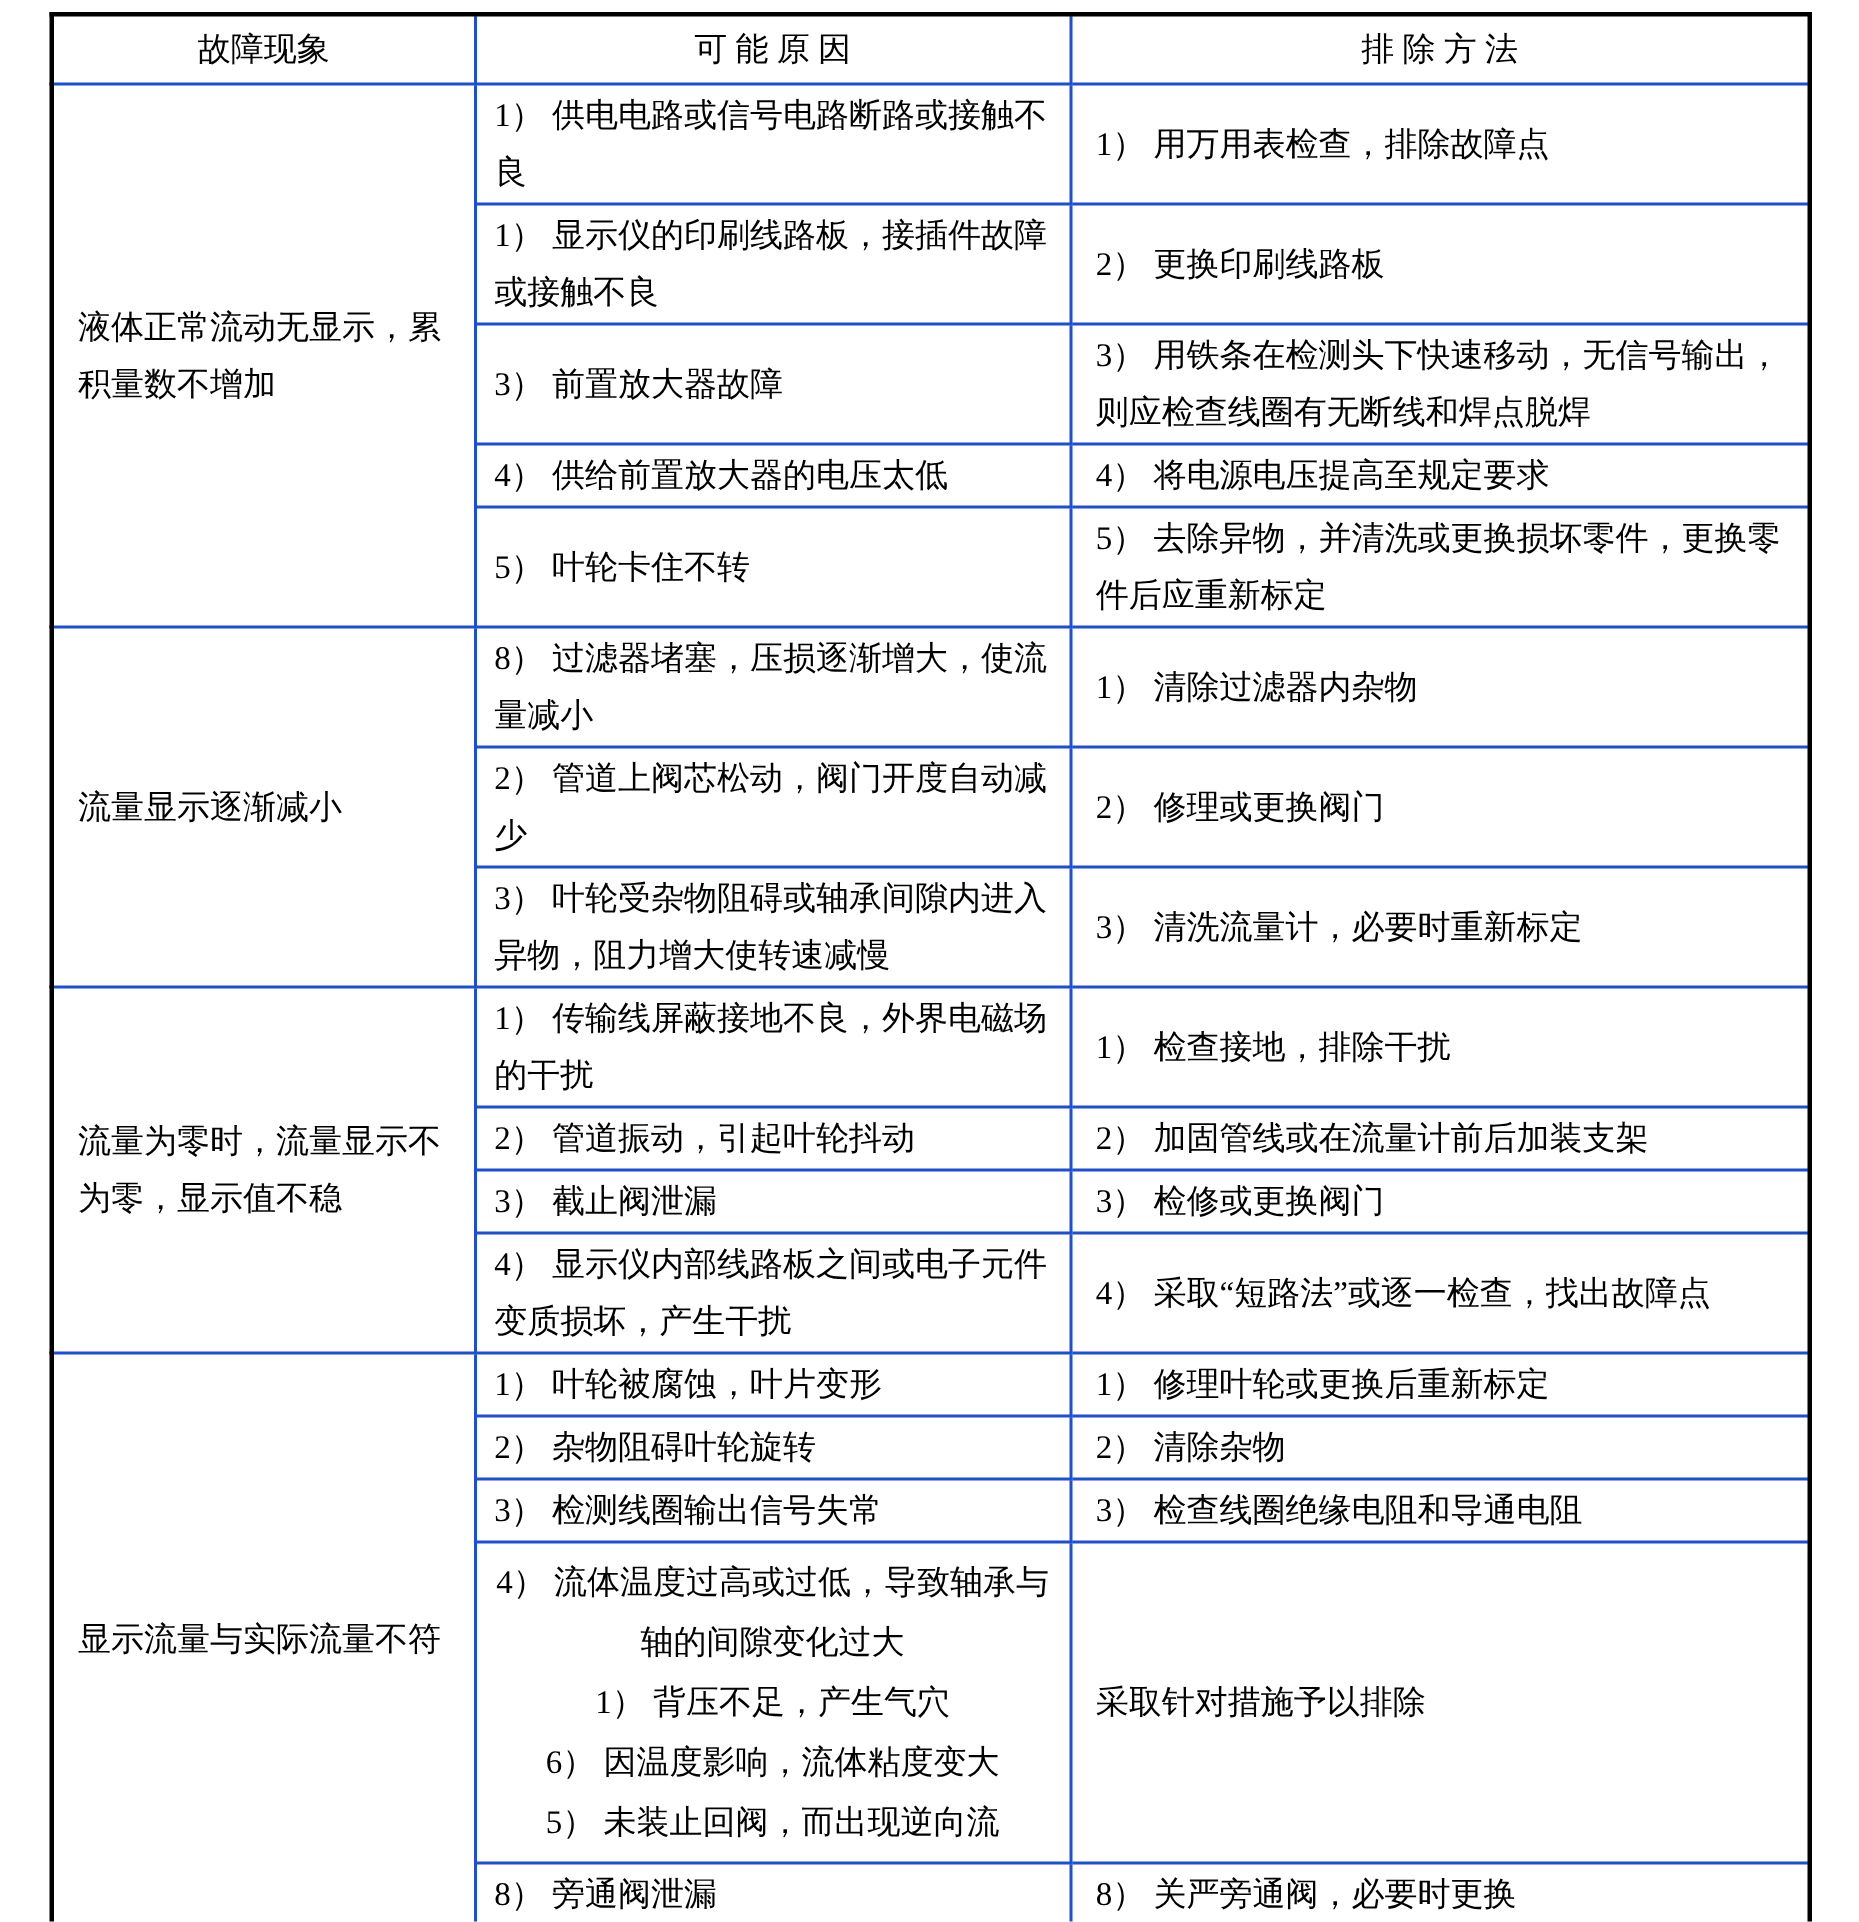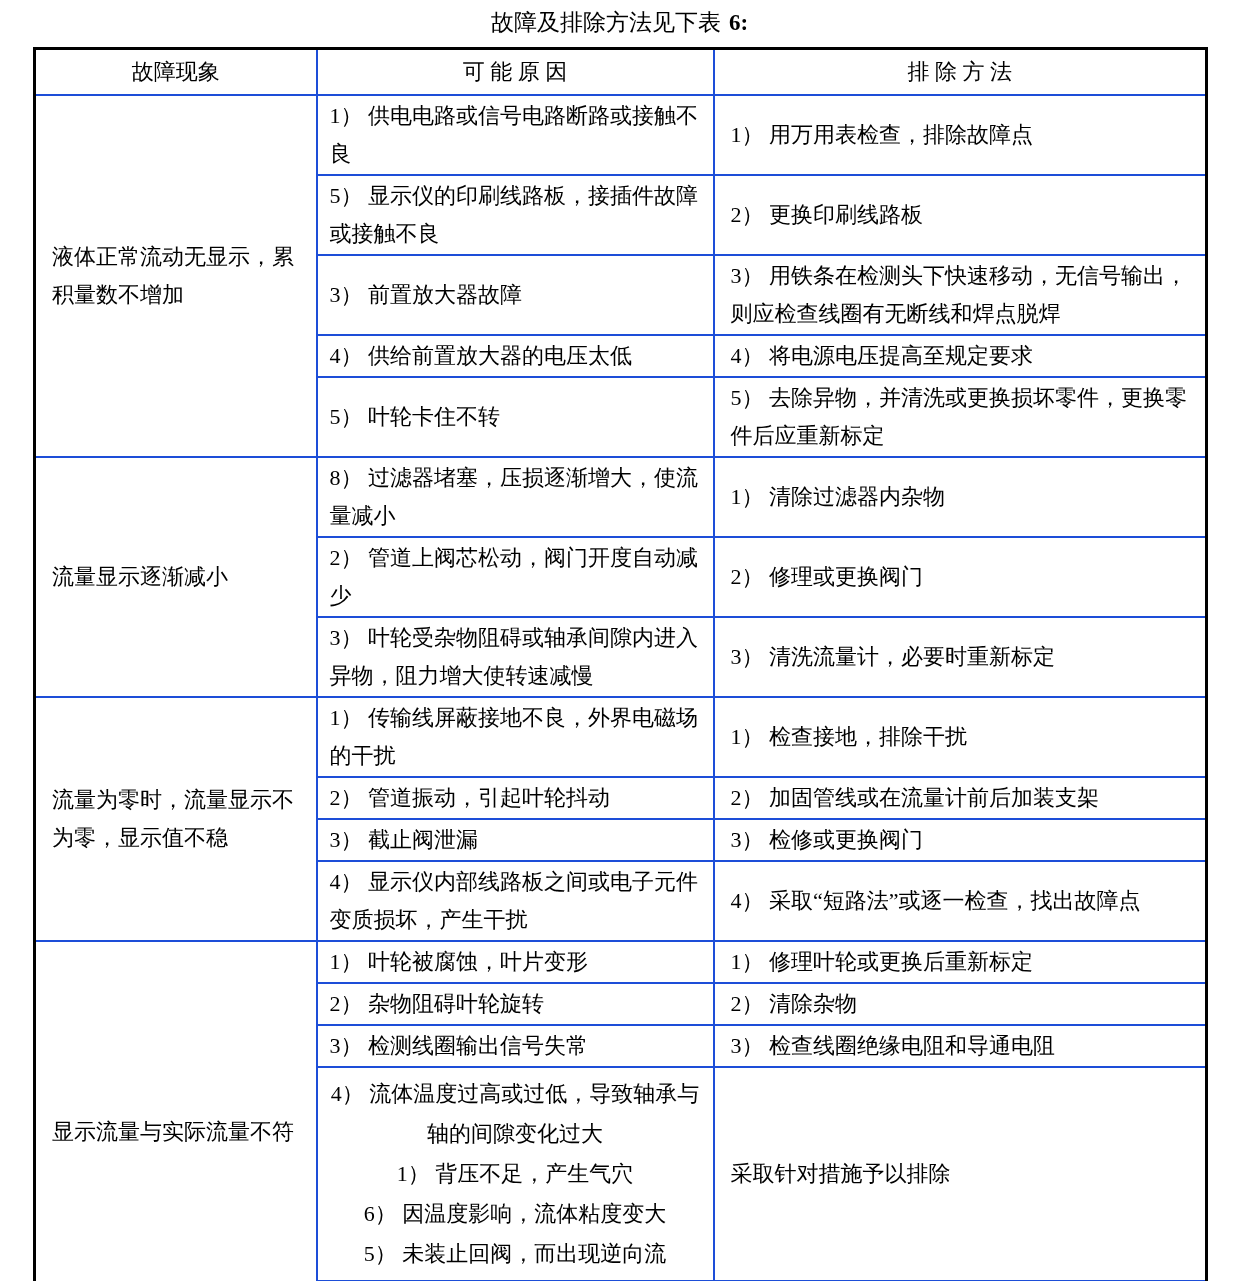--- a/index.html
+++ b/index.html
@@ -57,23 +57,20 @@
     vertical-align: middle;
     text-align: center;
   }
   .cause-line { }
 </style>
 </head>
 <body>
 
 <div>
 
-  <div class="caption">
-    <span>故障及排除方法见下表</span><span class="num">6:</span>
-  </div>
 
   <table class="fault">
     <colgroup>
       <col style="width:282px">
       <col style="width:397px">
       <col style="width:493px">
     </colgroup>
     <thead>
       <tr>
         <th>故障现象</th>
@@ -81,21 +78,21 @@
         <th>排 除 方 法</th>
       </tr>
     </thead>
     <tbody id="table-body">
         <tr>
           <td class="col-phen" rowspan="5">液体正常流动无显示，累积量数不增加</td>
           <td class="col-cause">1） 供电电路或信号电路断路或接触不良</td>
           <td class="col-remedy">1） 用万用表检查，排除故障点</td>
         </tr>
         <tr>
-          <td class="col-cause">5） 显示仪的印刷线路板，接插件故障或接触不良</td>
+          <td class="col-cause">1） 显示仪的印刷线路板，接插件故障或接触不良</td>
           <td class="col-remedy">2） 更换印刷线路板</td>
         </tr>
         <tr>
           <td class="col-cause">3） 前置放大器故障</td>
           <td class="col-remedy">3） 用铁条在检测头下快速移动，无信号输出，则应检查线圈有无断线和焊点脱焊</td>
         </tr>
         <tr>
           <td class="col-cause">4） 供给前置放大器的电压太低</td>
           <td class="col-remedy">4） 将电源电压提高至规定要求</td>
         </tr>

